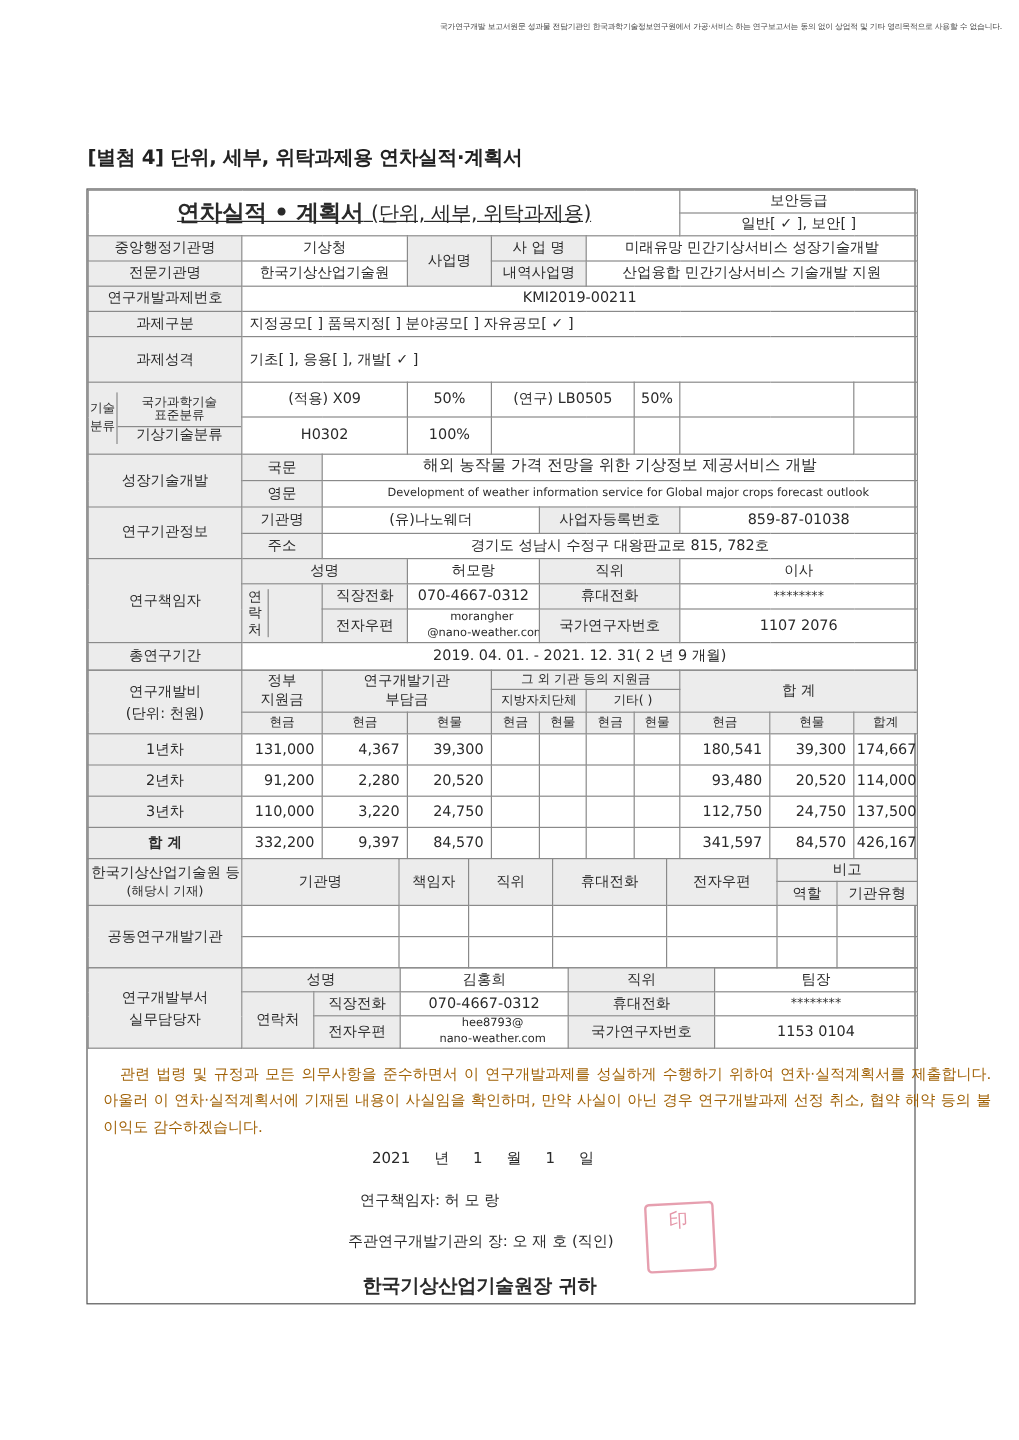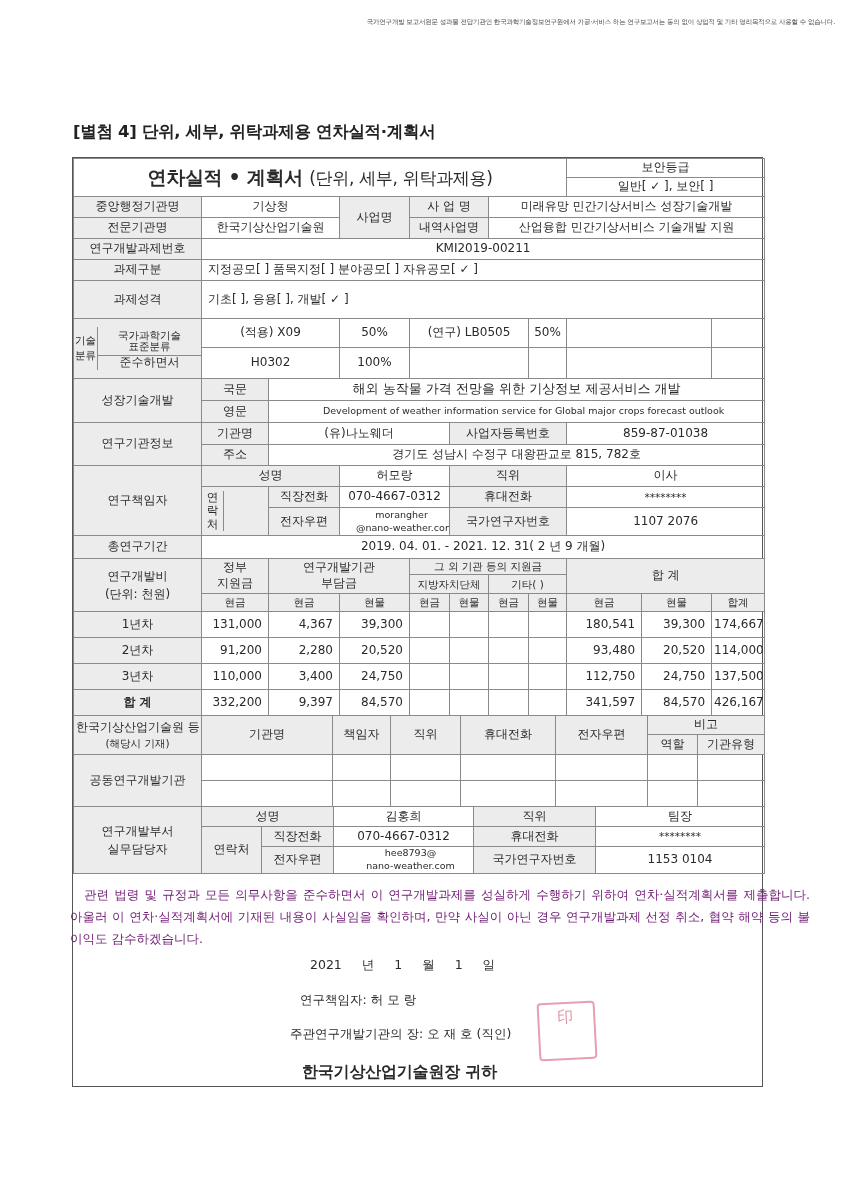--- a/index.html
+++ b/index.html
@@ -4,28 +4,28 @@
 <style>
   * { box-sizing: border-box; margin: 0; padding: 0; }
   html, body { width: 849px; height: 1200px; background: #ffffff; overflow: hidden; }
   body { position: relative; font-family: "DejaVu Sans", "Liberation Sans", sans-serif; color: #2a2a2a; }
   .notice { position: absolute; top: 18px; right: 14px; font-size: 6.5px; color: #444; white-space: nowrap; letter-spacing: -0.2px; }
   .attach-title { position: absolute; left: 73px; top: 121px; font-size: 16.5px; font-weight: bold; color: #222; letter-spacing: -0.3px; }
   .form { position: absolute; left: 72px; top: 157px; width: 691px; height: 930px; border: 1.5px solid #555; }
   table { border-collapse: collapse; width: 100%; table-layout: fixed; }
   td { border: 1px solid #8a8a8a; text-align: center; vertical-align: middle; font-size: 12px; padding: 0 2px; line-height: 1.15; white-space: nowrap; overflow: hidden; }
   .g { background: #ececec; }
-  .hdr-title { font-size: 19px; font-weight: bold; letter-spacing: -0.3px; }
+  .hdr-title { font-size: 19px; font-weight: bold; letter-spacing: -0.3px; text-decoration: underline; }
   .hdr-title span { font-weight: normal; font-size: 17px; }
   .left { text-align: left; padding-left: 6px; }
   .right { text-align: right; padding-right: 6px; }
   .small { font-size: 10.5px; }
   .tiny { font-size: 9.5px; padding-left: 16px; }
   .bold { font-weight: bold; }
-  .decl { position: absolute; left: 56px; top: 872px; width: 768px; padding: 12px 14px 0 14px; font-size: 12.5px; line-height: 22px; text-align: justify; color: #701a75; }
+  .decl { position: absolute; left: 72px; top: 872px; width: 768px; padding: 12px 14px 0 14px; font-size: 12.5px; line-height: 22px; text-align: justify; color: #a16207; }
   .decl p { text-indent: 14px; }
   .date { position: absolute; left: 310px; top: 957px; font-size: 12.5px; word-spacing: 16px; }
   .pi { position: absolute; left: 300px; top: 992px; font-size: 12.5px; }
   .head { position: absolute; left: 290px; top: 1026px; font-size: 12.5px; }
   .sig-to { position: absolute; left: 302px; top: 1062px; font-size: 16px; font-weight: bold; letter-spacing: -0.2px; }
   .seal { position: absolute; left: 538px; top: 1002px; width: 58px; height: 58px; border: 2px solid rgba(210,80,110,0.55); border-radius: 4px; color: rgba(210,80,110,0.6); font-size: 16px; line-height: 26px; text-align: center; letter-spacing: 2px; transform: rotate(-3deg); }
 </style>
 </head>
 <body>
 
@@ -84,21 +84,21 @@
       <td class="g">과제성격</td>
       <td colspan="10" class="left">기초[   ], 응용[   ],  개발[ ✓ ]</td>
     </tr>
 
     <tr style="height:29px">
       <td class="g" style="padding:0" rowspan="2">
         <div style="display:flex;height:100%;">
           <div style="width:24px;border-right:1px solid #8a8a8a;font-size:10.5px;white-space:normal;display:flex;align-items:center;justify-content:center;line-height:1.5;">기술분류</div>
           <div style="flex:1;display:flex;flex-direction:column;">
             <div style="height:29px;border-bottom:1px solid #8a8a8a;font-size:10.5px;white-space:normal;display:flex;align-items:center;justify-content:center;padding:0 14px;line-height:1.05;">국가과학기술 표준분류</div>
-            <div style="flex:1;display:flex;align-items:center;justify-content:center;font-size:12px;">준수하면서</div>
+            <div style="flex:1;display:flex;align-items:center;justify-content:center;font-size:12px;">기상기술분류</div>
           </div>
         </div>
       </td>
       <td colspan="2">(적용) X09</td>
       <td>50%</td>
       <td colspan="3">(연구) LB0505</td>
       <td>50%</td>
       <td colspan="2"></td>
       <td></td>
     </tr>
@@ -238,21 +238,21 @@
           <td></td>
           <td></td>
           <td></td>
       <td class="right">93,480</td>
       <td class="right">20,520</td>
       <td class="right">114,000</td>
     </tr>
     <tr style="height:26px">
       <td class="g">3년차</td>
       <td class="right">110,000</td>
-      <td class="right">3,400</td>
+      <td class="right">3,220</td>
       <td class="right">24,750</td>
       <td></td>
           <td></td>
           <td></td>
           <td></td>
       <td class="right">112,750</td>
       <td class="right">24,750</td>
       <td class="right">137,500</td>
     </tr>
     <tr style="height:26px">

